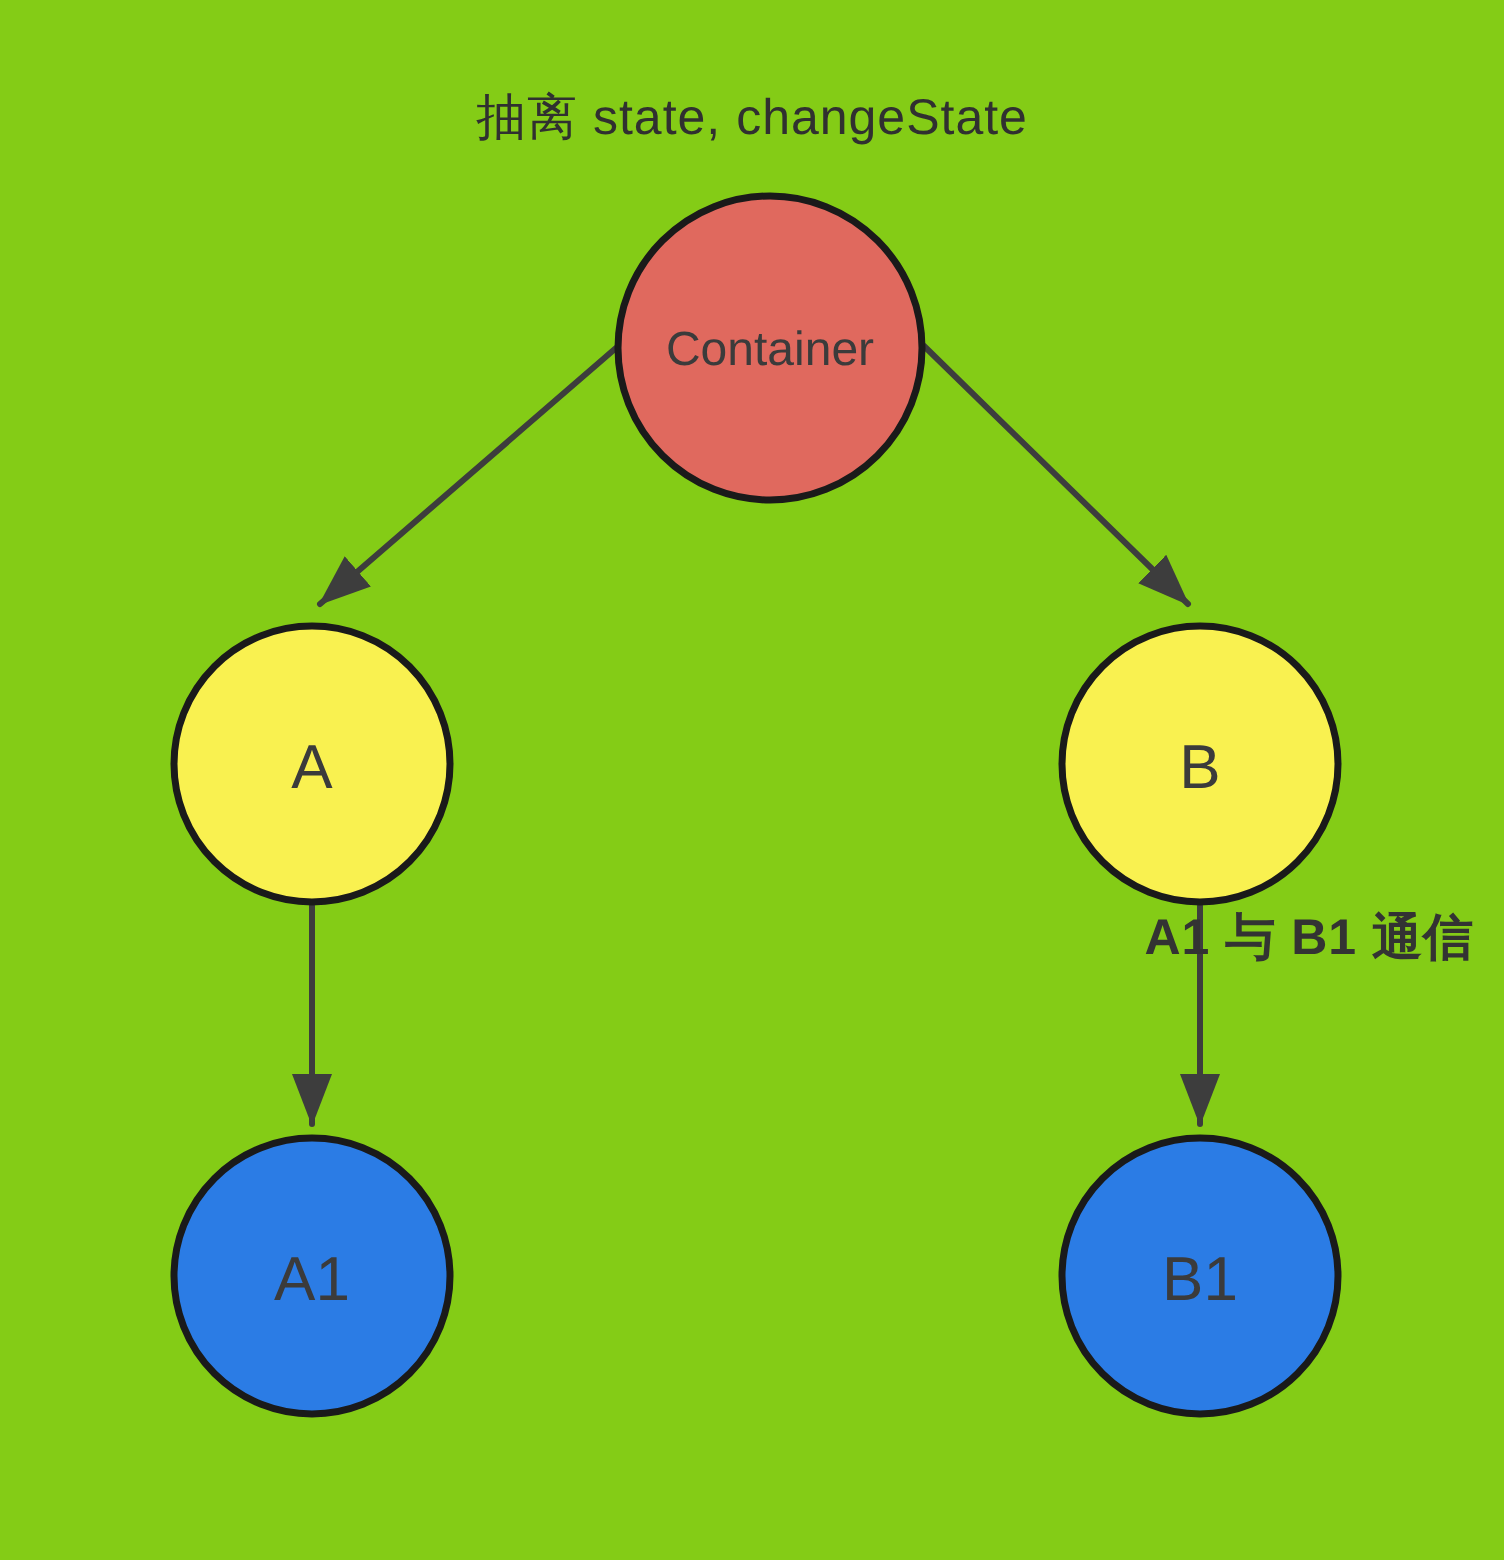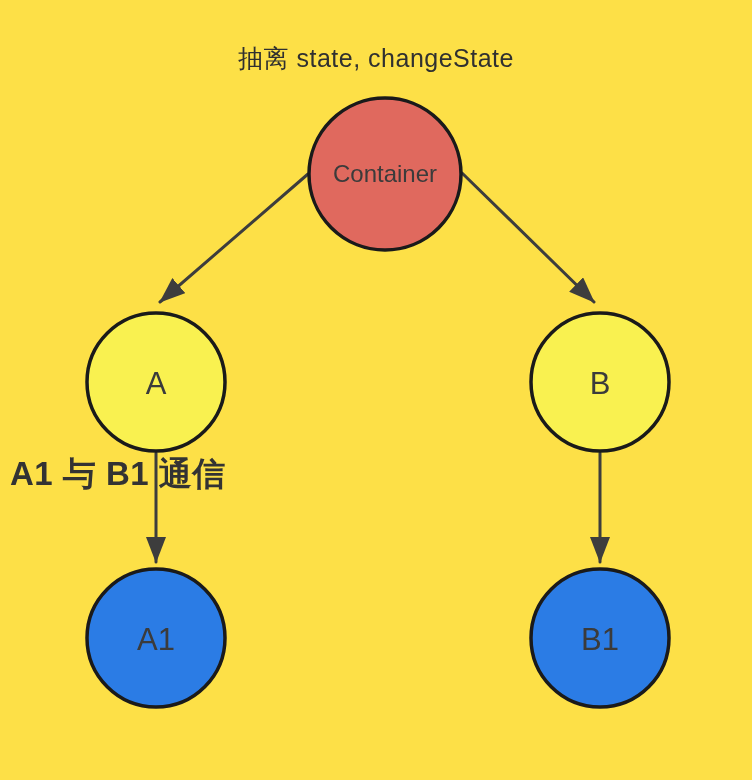--- a/index.html
+++ b/index.html
@@ -5,41 +5,41 @@
   html, body {
     margin: 0;
     padding: 0;
     background: #ffffff;
     font-family: "Liberation Sans", "DejaVu Sans", sans-serif;
   }
   .stage {
     position: relative;
     width: 752px;
     height: 780px;
-    background: #fde047;
+    background: #84cc16;
     overflow: hidden;
   }
   .title {
     position: absolute;
     top: 42px;
     left: 0;
     right: 0;
     text-align: center;
     font-size: 25px;
     font-weight: 400;
     color: #303030;
     letter-spacing: 0.5px;
   }
   .annotation {
     position: absolute;
     top: 452px;
     left: 10px;
-    right: 0;
-    text-align: left;
-    font-size: 33px;
+    right: 15px;
+    text-align: right;
+    font-size: 25px;
     font-weight: 700;
     color: #333333;
     letter-spacing: 0.5px;
   }
   svg.diagram {
     position: absolute;
     top: 0;
     left: 0;
   }
   .node-circle {

